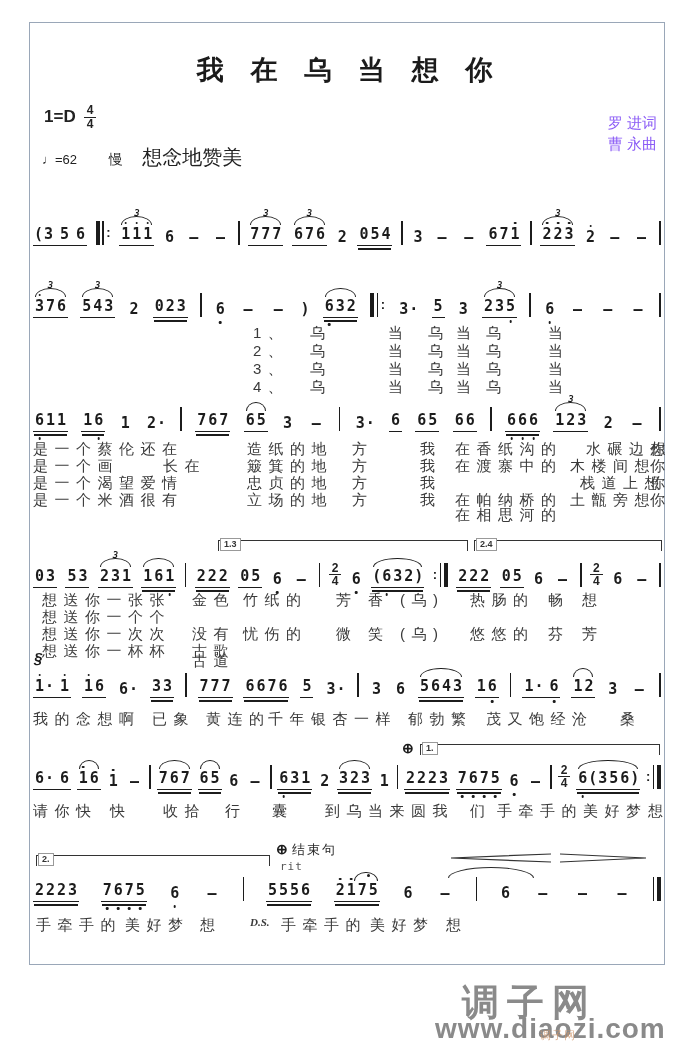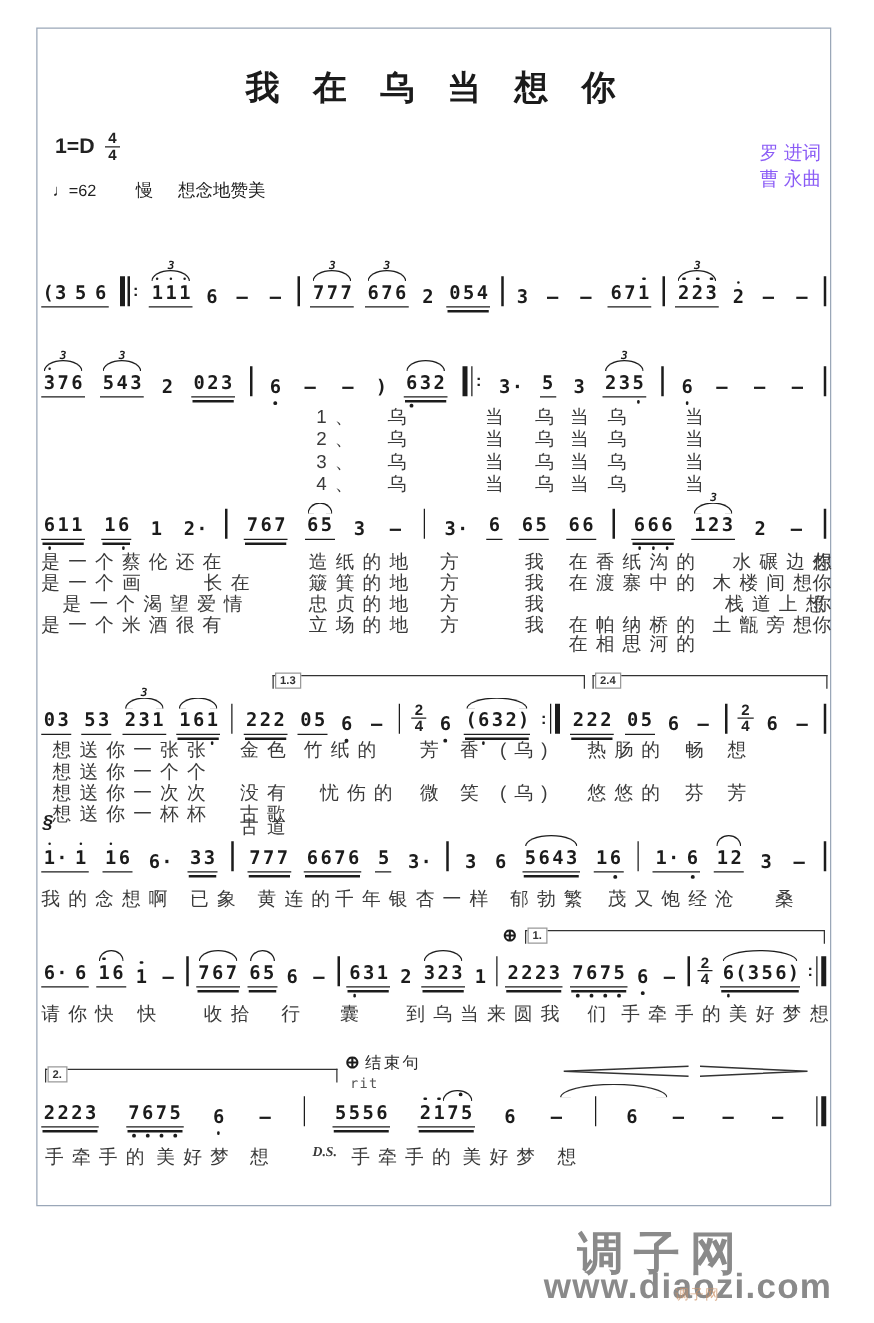--- a/index.html
+++ b/index.html
@@ -8,21 +8,21 @@
   #frame{position:absolute;left:29px;top:22px;width:634px;height:941px;
          border:1px solid #9aa7b8;background:#fff;}
   
   .title{position:absolute;left:0;right:0;top:52px;text-align:center;font-size:27px;
          font-weight:600;letter-spacing:10px;color:#1b1b1b;font-family:"Liberation Serif",serif;}
   .keysig{position:absolute;left:44px;top:104px;font-size:17px;font-weight:bold;display:flex;align-items:center;gap:8px;}
   .frac{display:inline-flex;flex-direction:column;align-items:center;font-size:12px;font-weight:bold;line-height:1.05;}
   .frac .num{border-bottom:1.4px solid #222;padding:0 3px;}
   .tempo{position:absolute;left:42px;top:144px;font-size:13px;color:#222;}
   .tempo .slow{margin-left:28px;font-size:14px;}
-  .tempo .expr{margin-left:16px;font-size:14px;}
+  .tempo .expr{margin-left:16px;font-size:20px;}
   .credits{position:absolute;right:42px;top:112px;text-align:center;font-size:15px;line-height:21px;color:#8b5cf6;}
   
   .mrow{position:absolute;left:33px;right:38px;display:flex;justify-content:space-between;
         align-items:flex-end;height:28px;}
   .tok{position:relative;display:inline-flex;align-items:flex-end;padding:0 1px;
        font-family:"DejaVu Sans Mono",monospace;font-weight:bold;font-size:15px;color:#1c1c1c;}
   .tok.u1{border-bottom:1.6px solid #1c1c1c;padding-bottom:2px;}
   .tok.u2{border-bottom:1.6px solid #1c1c1c;padding-bottom:2px;}
   .tok.u2::after{content:"";position:absolute;left:1px;right:1px;bottom:-4.6px;height:1.6px;background:#1c1c1c;}
   .ch{position:relative;display:inline-block;min-width:11px;text-align:center;line-height:18px;}
@@ -722,21 +722,21 @@
         <span class="lspan" style="left: 33px;">是一个画</span>
         <span class="lspan" style="left: 163px;">长在</span>
         <span class="lspan" style="left: 247px;">簸箕的地</span>
         <span class="lspan" style="left: 352px;">方</span>
         <span class="lspan" style="left: 420px;">我</span>
         <span class="lspan" style="left: 455px;">在渡寨中的</span>
         <span class="lspan" style="left: 570px;">木楼间想</span>
         <span class="lspan" style="left: 650px;">你</span>
       </div>
       <div class="lrow" style="top: 474px;">
-        <span class="lspan" style="left: 50px; font-family: Liberation Serif, serif;">是一个渴望爱情</span>
+        <span class="lspan" style="left: 33px; font-family: Liberation Serif, serif;">是一个渴望爱情</span>
         <span class="lspan" style="left: 247px;">忠贞的地</span>
         <span class="lspan" style="left: 352px;">方</span>
         <span class="lspan" style="left: 420px;">我</span>
         <span class="lspan" style="left: 455px; margin-top: 32px;">在相思河的</span>
         <span class="lspan" style="left: 580px;">栈道上想</span>
         <span class="lspan" style="left: 650px;">你</span>
       </div>
       <div class="lrow" style="top: 491px;">
         <span class="lspan" style="left: 33px;">是一个米酒很有</span>
         <span class="lspan" style="left: 247px;">立场的地</span>
@@ -757,21 +757,21 @@
         <span class="lspan" style="left: 548px;">畅</span>
         <span class="lspan" style="left: 582px;">想</span>
       </div>
       <div class="lrow" style="top: 608px;">
         <span class="lspan" style="left: 42px;">想送你一个个</span>
         <span class="lspan" style="left: 192px; margin-top: 44px;">古道</span>
       </div>
       <div class="lrow" style="top: 625px;">
         <span class="lspan" style="left: 42px;">想送你一次次</span>
         <span class="lspan" style="left: 192px;">没有</span>
-        <span class="lspan" style="left: 256px;">忧伤的</span>
+        <span class="lspan" style="left: 243px;">忧伤的</span>
         <span class="lspan" style="left: 336px;">微</span>
         <span class="lspan" style="left: 368px;">笑</span>
         <span class="lspan" style="left: 400px;">(乌)</span>
         <span class="lspan" style="left: 470px;">悠悠的</span>
         <span class="lspan" style="left: 548px;">芬</span>
         <span class="lspan" style="left: 582px;">芳</span>
       </div>
       <div class="lrow" style="top: 642px; text-decoration: underline;">
         <span class="lspan" style="left: 42px;">想送你一杯杯</span>
         <span class="lspan" style="left: 192px;">古歌</span>

